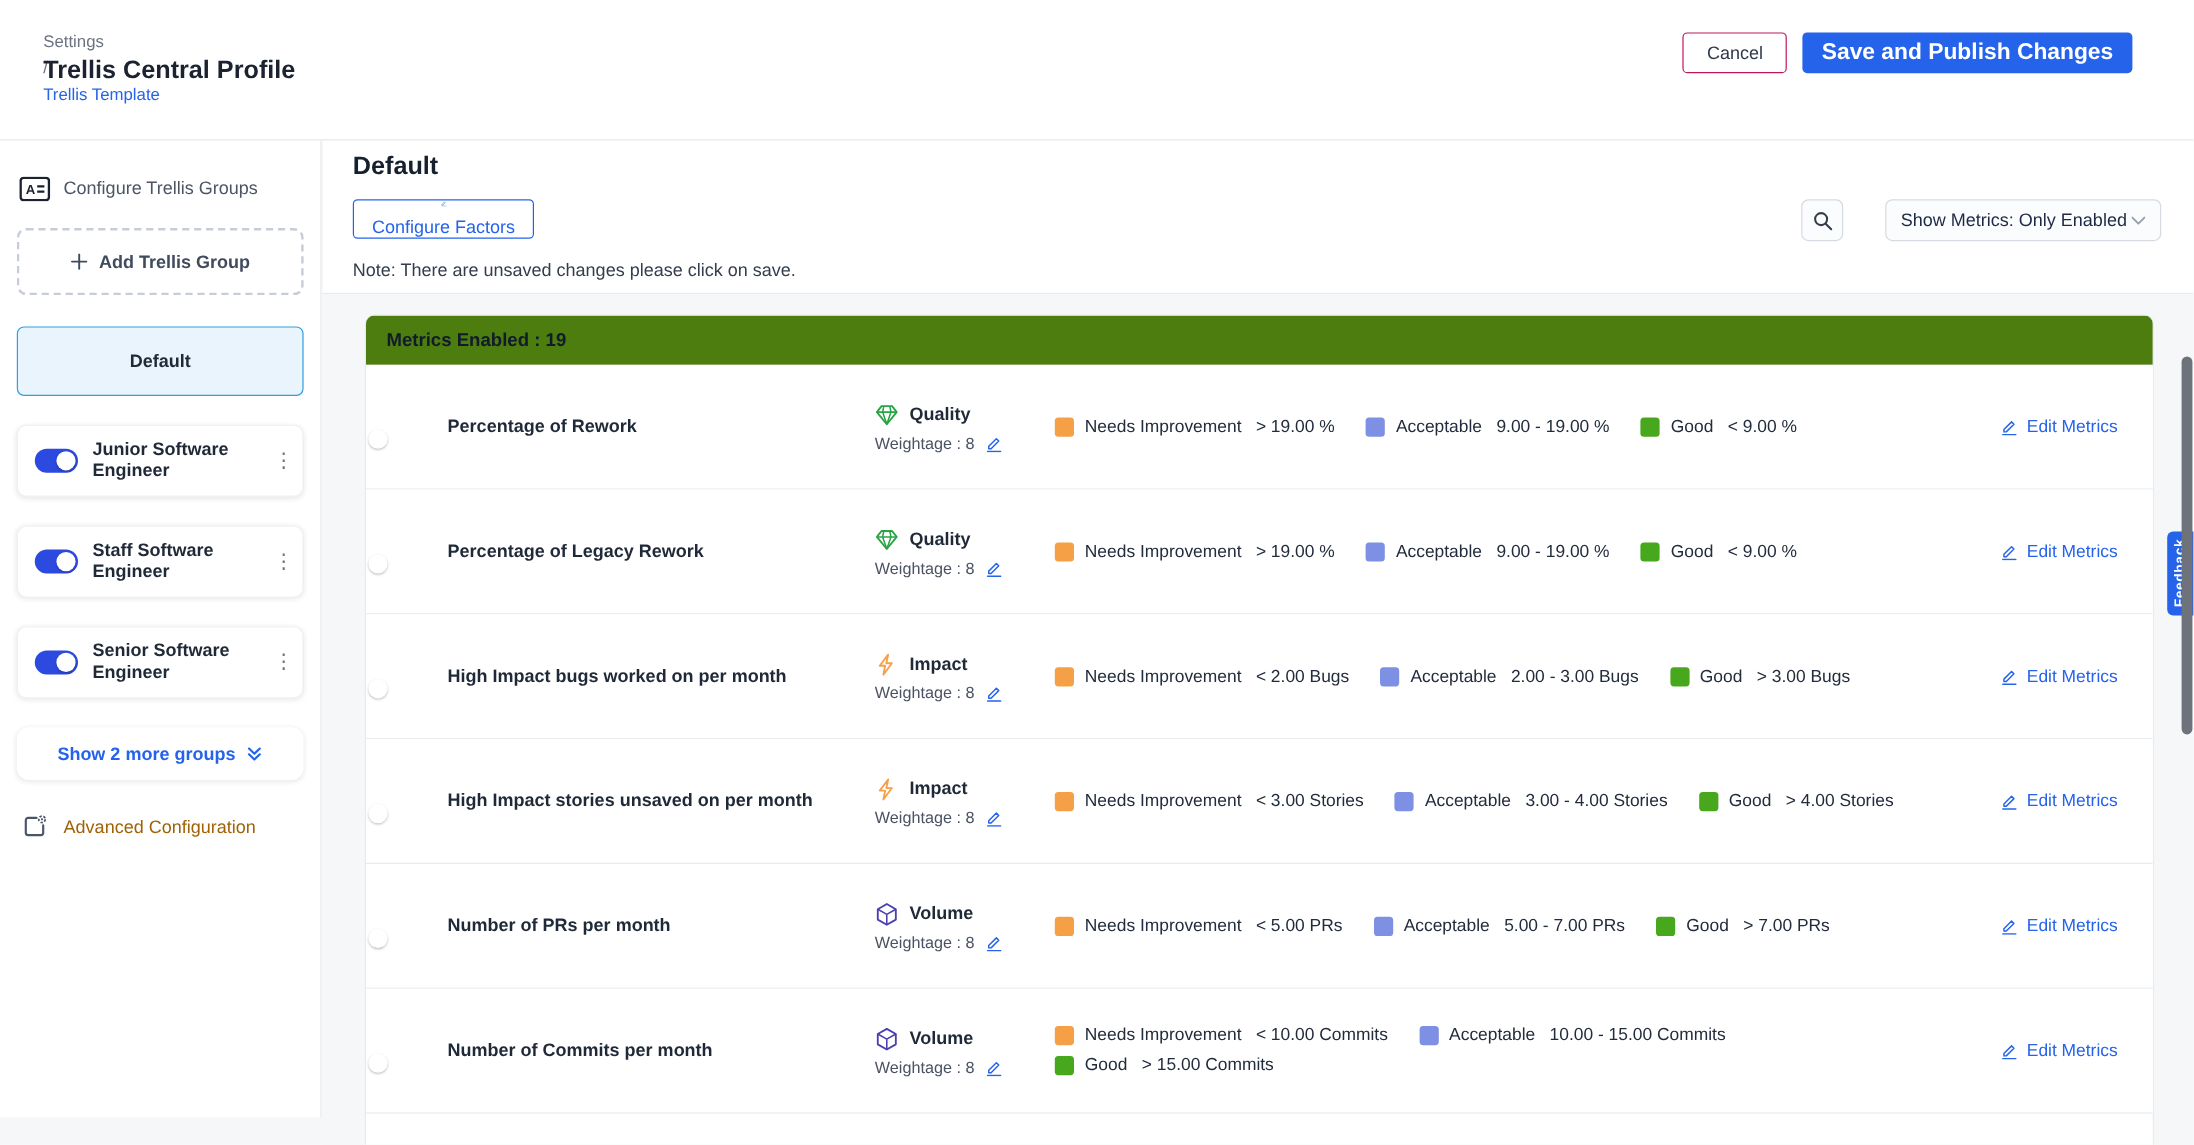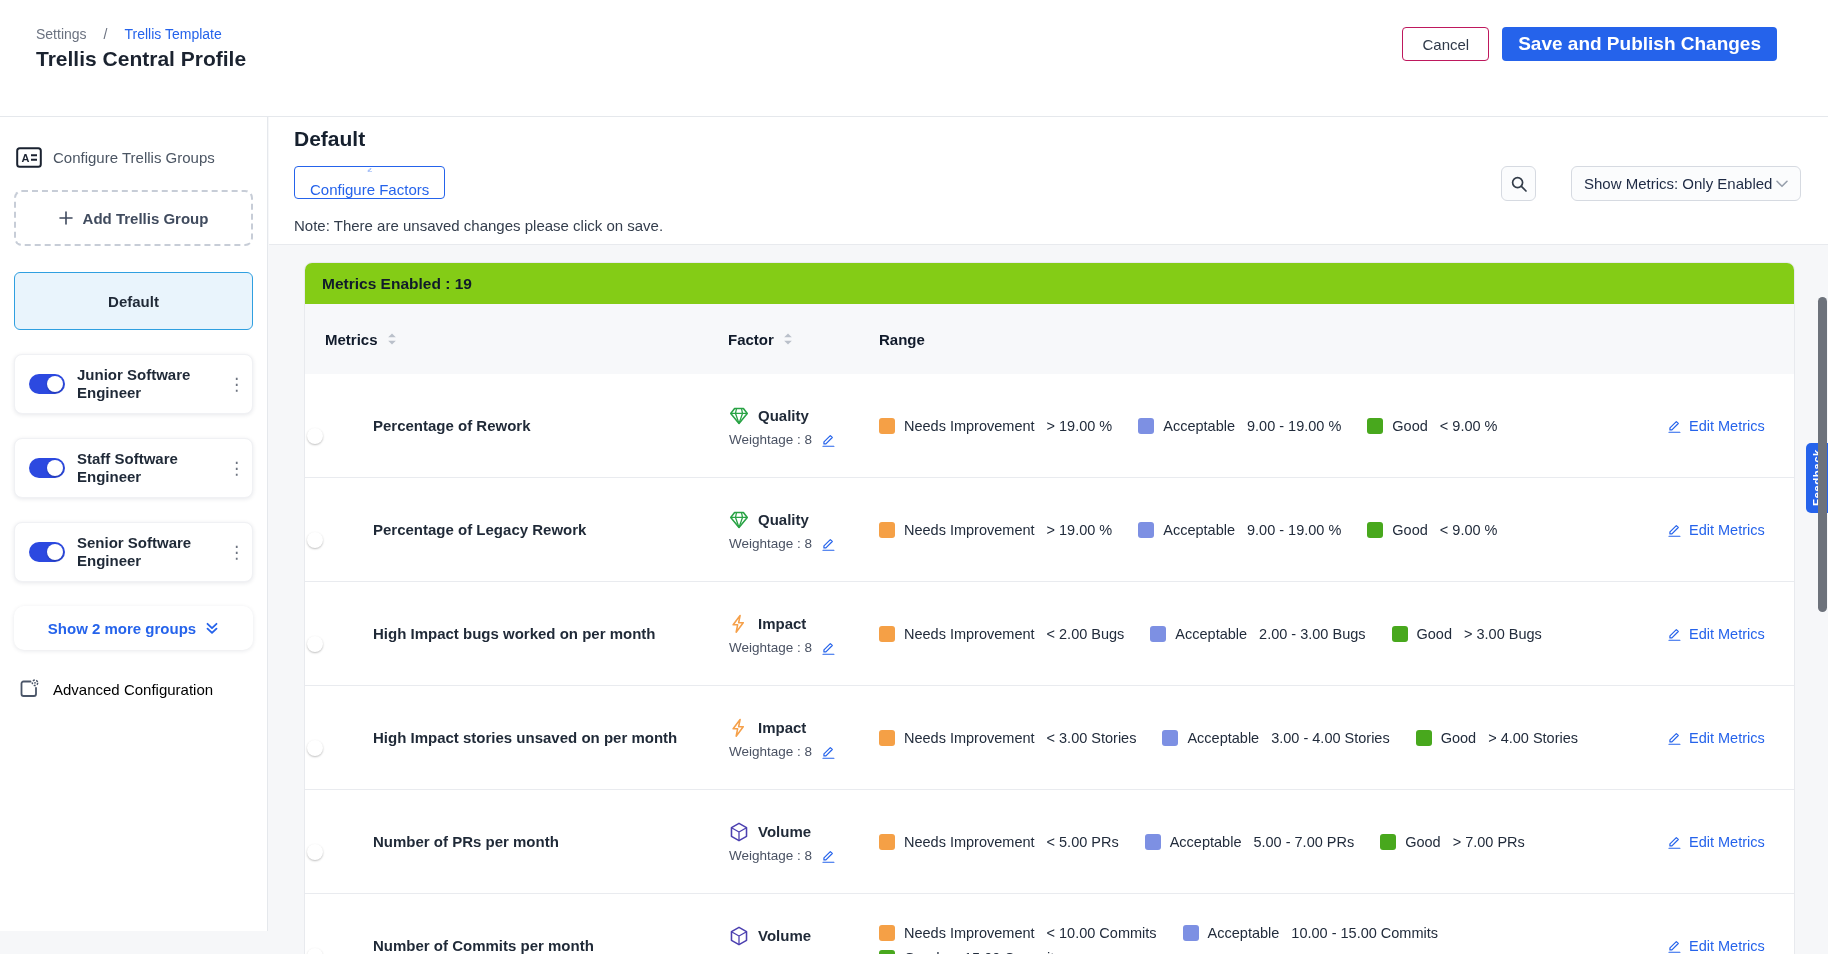--- a/index.html
+++ b/index.html
@@ -6,53 +6,53 @@
   html,body { width:1828px; height:954px; }
   body {
     position:relative; overflow:hidden;
     background:#f6f7f9; color:#1f2937;
     font-family:"Liberation Sans","DejaVu Sans",sans-serif;
   }
   svg { display:block; }
 
   
   .app-header { position:absolute; left:0; top:0; width:1828px; height:117px; background:#fff; border-bottom:1px solid #e5e8ec; z-index:5; }
-  .breadcrumb { position:absolute; left:36px; top:26px; font-size:14px; color:#6b7280; display:flex; gap:17px; }
+  .breadcrumb { position:absolute; left:36px; top:26px; font-size:14px; color:#6b7280; display:flex; gap:6px;flex-direction:column; }
   .crumb-link { color:#2563eb; cursor:pointer; }
   .page-title { position:absolute; left:36px; top:47px; font-size:21px; font-weight:700; color:#1b2330; }
   .header-actions { position:absolute; right:51px; top:27px; display:flex; gap:13px; }
   .btn-cancel { height:34px; padding:0 19px; background:#fff; border:1px solid #be185d; border-radius:4px; font-size:15px; color:#2f3949; font-family:inherit; cursor:pointer; }
   .btn-save { height:34px; padding:0 16px; background:#2563eb; border:none; border-radius:4px; font-size:19px; font-weight:600; color:#fff; font-family:inherit; cursor:pointer; }
 
   
   .sidebar { position:absolute; left:0; top:117px; width:268px; height:814px; background:#fff; border-right:1px solid #e5e8ec; z-index:4; }
   .sidebar-header { display:flex; align-items:center; gap:11px; padding:30px 16px 0 16px; color:#4b5563; font-size:15px; }
   .add-group { margin:22px 14px 0; height:56px; border:2px dashed #c7cdd7; border-radius:8px; display:flex; align-items:center; justify-content:center; gap:10px; color:#404b5e; font-weight:700; font-size:15px; background:#fff; cursor:pointer; }
   .group-selected { margin:26px 14px 0; height:58px; background:#e9f4fc; border:1px solid #2f9fe0; border-radius:6px; display:flex; align-items:center; justify-content:center; font-weight:700; font-size:15px; color:#1f2937; cursor:pointer; }
   .group-card { margin:24px 14px 0; height:60px; background:#fff; border:1px solid #f0f1f4; border-radius:8px; box-shadow:0 1px 4px rgba(20,30,60,.10); display:flex; align-items:center; padding:0 10px 0 14px; gap:12px; cursor:pointer; }
   .group-card .label { flex:1; font-weight:700; font-size:15px; color:#1f2937; line-height:1.22; }
   .kebab { color:#6d7480; font-size:17px; width:14px; text-align:center; cursor:pointer; }
   .show-more { margin:24px 14px 0; height:44px; background:#fff; border-radius:10px; box-shadow:0 1px 4px rgba(20,30,60,.10); display:flex; align-items:center; justify-content:center; gap:9px; color:#2563eb; font-weight:600; font-size:15px; cursor:pointer; }
-  .advanced { margin-top:28px; padding:0 18px; display:flex; align-items:center; gap:13px; color:#000000; font-size:15px; cursor:pointer; }
+  .advanced { margin-top:28px; padding:0 18px; display:flex; align-items:center; gap:13px; color:#a16207; font-size:15px; cursor:pointer; }
 
   .toggle { position:relative; width:36px; height:20px; border-radius:10px; background:#2c49e0; flex:0 0 auto; cursor:pointer; }
   .toggle::after { content:""; position:absolute; right:2px; top:2px; width:16px; height:16px; border-radius:50%; background:#fff; box-shadow:0 1px 2px rgba(0,0,0,.25); }
 
   
   .main-top { position:absolute; left:269px; top:117px; width:1559px; height:128px; background:#fff; border-bottom:1px solid #e8eaee; z-index:3; }
   .group-title { position:absolute; left:25px; top:10px; font-size:21px; font-weight:700; color:#16202e; }
   .btn-configure { position:absolute; left:25px; top:49px; height:33px; display:flex; align-items:center; gap:9px; padding:0 15px; border:1px solid #2563eb; border-radius:4px; background:#fff; color:#2563eb; font-size:15px; font-family:inherit; cursor:pointer;flex-direction:column; }
   .note { position:absolute; left:25px; top:100px; font-size:15px; color:#333d4c; }
   .search-btn { position:absolute; right:292px; top:49px; width:35px; height:35px; border:1px solid #d6dae1; border-radius:6px; background:#fbfcfd; display:flex; align-items:center; justify-content:center; cursor:pointer; }
   .filter-dropdown { position:absolute; right:27px; top:49px; width:230px; height:35px; border:1px solid #d6dae1; border-radius:6px; background:#fbfcfd; display:flex; align-items:center; justify-content:space-between; padding:0 12px; font-size:15px; color:#1e2a44; cursor:pointer; }
 
   
   .content { position:absolute; left:269px; top:245px; width:1559px; height:709px; background:#f6f7f9; overflow:hidden; }
   .table-card { position:absolute; left:35px; top:17px; width:1491px; height:740px; background:#fff; border:1px solid #e8eaee; border-radius:8px; overflow:hidden; }
-  .metrics-enabled { height:41px; background:#84cc16; display:flex; align-items:center; padding:0 17px; font-size:15.5px; font-weight:700; color:#111b2b; }
+  .metrics-enabled { height:41px; background:#4d7c0f; display:flex; align-items:center; padding:0 17px; font-size:15.5px; font-weight:700; color:#111b2b; }
   .table-head { height:70px; background:#f7f8fa; display:flex; align-items:center; padding-left:20px; font-size:15px; font-weight:700; color:#111b2b; }
   .th { display:flex; align-items:center; gap:8px; }
   .th-metrics { width:403px; }
   .th-factor { width:151px; }
   .sort-icon { cursor:pointer; }
 
   .row { position:relative; height:104px; display:flex; align-items:center; padding-left:20px; border-bottom:1px solid #e9ebef; background:#fff; }
   .cell-toggle { width:48px; flex:0 0 auto; }
   .cell-metric { width:355px; flex:0 0 auto; font-size:15px; font-weight:600; color:#1f2937; padding-right:24px; line-height:1.3; }
   .cell-factor { width:151px; flex:0 0 auto; }
@@ -162,39 +162,20 @@
     <span>Show Metrics: Only Enabled</span>
     <svg width="12" height="8" viewBox="0 0 12 8">
       <path d="M1 1.3 6 6.3l5-5" stroke="#98a0ad" stroke-width="1.6" fill="none" stroke-linecap="round" stroke-linejoin="round"></path>
     </svg>
   </div>
 </div>
 
 <div class="content">
   <div class="table-card">
     <div class="metrics-enabled">Metrics Enabled : 19</div>
-    <div class="table-head">
-      <div class="th th-metrics">
-        <span>Metrics</span>
-        <svg class="sort-icon" width="12" height="14" viewBox="0 0 12 14">
-          <path d="M2.2 5.2 6 1.4l3.8 3.8z" fill="#bac0ca"></path>
-            <path d="M2.2 8.8 6 12.6 9.8 8.8z" fill="#bac0ca"></path>
-        </svg>
-      </div>
-      <div class="th th-factor">
-        <span>Factor</span>
-        <svg class="sort-icon" width="12" height="14" viewBox="0 0 12 14">
-          <path d="M2.2 5.2 6 1.4l3.8 3.8z" fill="#bac0ca"></path>
-            <path d="M2.2 8.8 6 12.6 9.8 8.8z" fill="#bac0ca"></path>
-        </svg>
-      </div>
-      <div class="th">
-        <span>Range</span>
-      </div>
-    </div>
     <div>
         <div class="row">
           <span class="cell-toggle"><span class="toggle"></span></span>
      <span class="cell-metric">Percentage of Rework</span>
      <span class="cell-factor">
        <span class="factor-top">
               <svg width="22" height="22" viewBox="0 0 24 24">
       <path d="M7.2 3.8h9.6L21 9.2 12 20.2 3 9.2z" fill="none" stroke="#29A345" stroke-width="1.7" stroke-linejoin="round"></path>
       <path d="M3 9.2h18M9.3 3.8 8.2 9.2l3.8 11M14.7 3.8l1.1 5.4-3.8 11" fill="none" stroke="#29A345" stroke-width="1.4" stroke-linejoin="round"></path>
               </svg>

